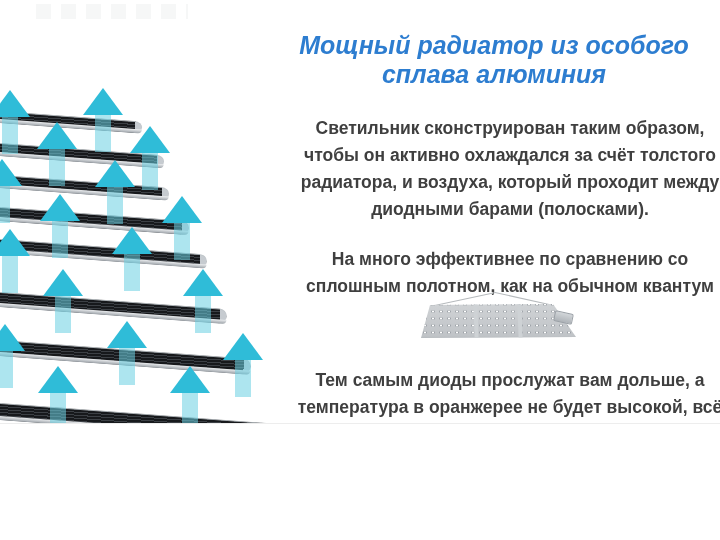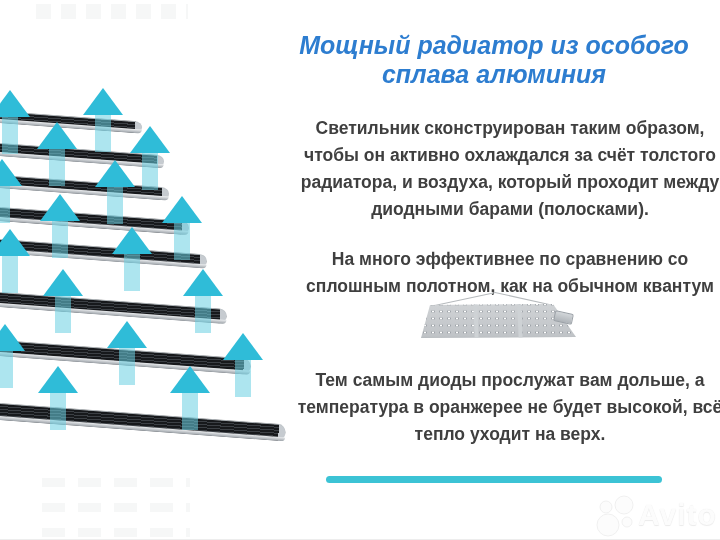--- a/index.html
+++ b/index.html
@@ -1,17 +1,17 @@
 <!DOCTYPE html>
 <html><head>
 <meta charset="utf-8">
 <style>
   html,body{margin:0;padding:0;background:#ffffff;}
   .canvas{
-    position:relative;width:720px;height:540px;overflow:hidden;background:#ffffff;
+    position:relative;width:720px;height:424px;overflow:hidden;background:#ffffff;
     font-family:"Liberation Sans",sans-serif;border-bottom:1px solid #ededed;box-sizing:border-box;
   }
 
   
   .wm-row{position:absolute;background:repeating-linear-gradient(90deg,#f6f7f7 0 23px,rgba(255,255,255,0) 23px 36px);}
   .wm-top{left:36px;top:4px;width:152px;height:15px;background:repeating-linear-gradient(90deg,#f6f7f7 0 15px,rgba(255,255,255,0) 15px 25px);}
   .wm-b1{left:42px;top:478px;width:148px;height:9px;}
   .wm-b2{left:42px;top:503px;width:148px;height:9px;}
   .wm-b3{left:42px;top:528px;width:148px;height:9px;}
 

